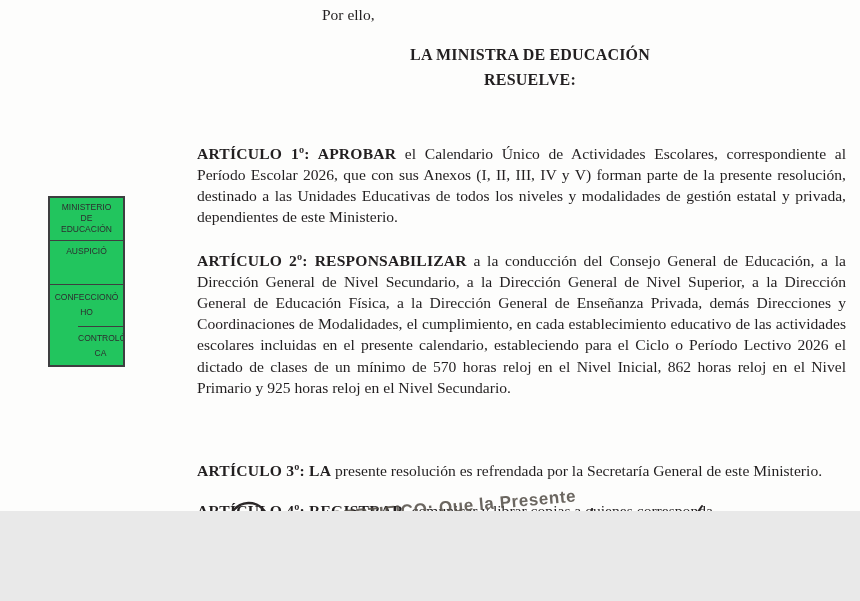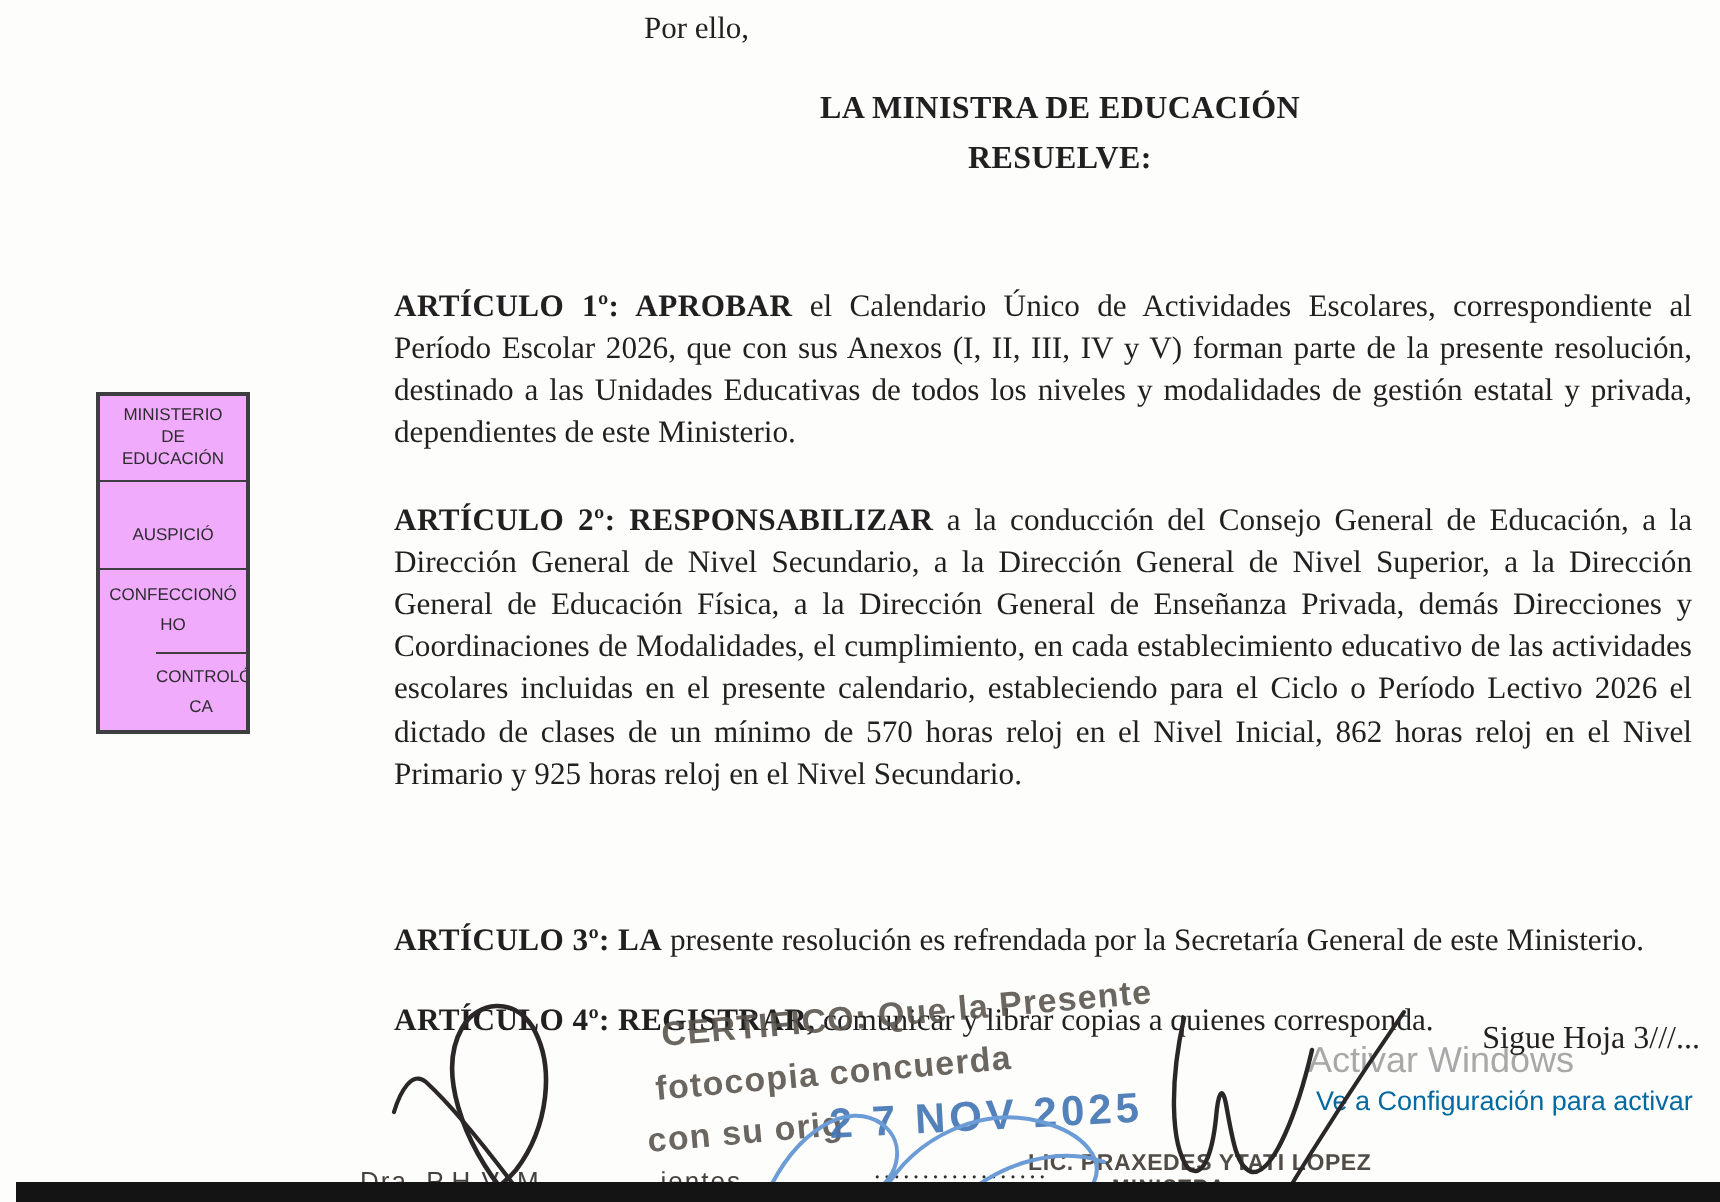--- a/index.html
+++ b/index.html
@@ -1,37 +1,37 @@
 <!DOCTYPE html>
 <html><head>
 <meta charset="utf-8">
 <style>
   html,body{margin:0;padding:0;background:#e9e9e9;}
-  .screen{position:relative;width:860px;height:601px;background:#fdfdfc;overflow:hidden;
+  .screen{position:relative;width:860px;height:511px;background:#fdfdfc;overflow:hidden;
           font-family:"Liberation Serif", serif;color:#221f20;}
   .abs{position:absolute;}
   
   .intro{left:322px;top:6px;font-size:15.5px;z-index:2;}
   .hwrap{left:200px;width:660px;text-align:center;font-weight:bold;font-size:16px;z-index:2;letter-spacing:.2px;}
   .h1{top:46px;text-align:center;}
   .h2{top:71px;}
   .para{left:197px;width:649px;text-align:justify;font-size:15.6px;line-height:21.2px;z-index:2;}
   .para b{letter-spacing:.2px;}
   .a1{top:127px;}
   .a2{top:234px;}
   .a3{top:444px;}
   .a4{top:484px;}
   .sigue{top:511px;right:10px;font-size:16px;z-index:3;}
   
   .sidebox{left:48px;top:196px;width:77px;height:171px;border:2px solid #3e3e40;box-sizing:border-box;
-           font-family:"Liberation Sans", sans-serif;font-size:8.5px;color:#2d2d2f;text-align:center;z-index:2;background:#f0abfc;}
+           font-family:"Liberation Sans", sans-serif;font-size:8.5px;color:#2d2d2f;text-align:center;z-index:2;background:#22c55e;}
   .sb-row{box-sizing:border-box;overflow:hidden;}
   .sb-row + .sb-row{border-top:1.5px solid #3e3e40;}
   .sb1{height:42px;padding-top:4px;line-height:11px;}
-  .sb2{height:44px;padding-top:21px;line-height:11px;}
+  .sb2{height:44px;padding-top:5px;line-height:11px;}
   .sb3{height:42px;padding-top:5px;line-height:15px;}
   .sb4{height:37px;padding-top:4px;line-height:15px;margin-left:28px;}
   
   .stampline{font-family:"Liberation Sans", sans-serif;font-weight:bold;color:#57524b;opacity:.88;
              font-size:17px;letter-spacing:.6px;transform:rotate(-5deg);transform-origin:left top;z-index:2;white-space:nowrap;}
   .st1{left:330px;top:508px;}
   .st2{left:327px;top:535px;}
   .st3{left:323px;top:561px;}
   .datestamp{left:414px;top:551px;font-family:"Liberation Sans", sans-serif;font-weight:bold;
              font-size:21px;letter-spacing:2px;color:#4577b5;opacity:.92;transform:rotate(-3deg);

